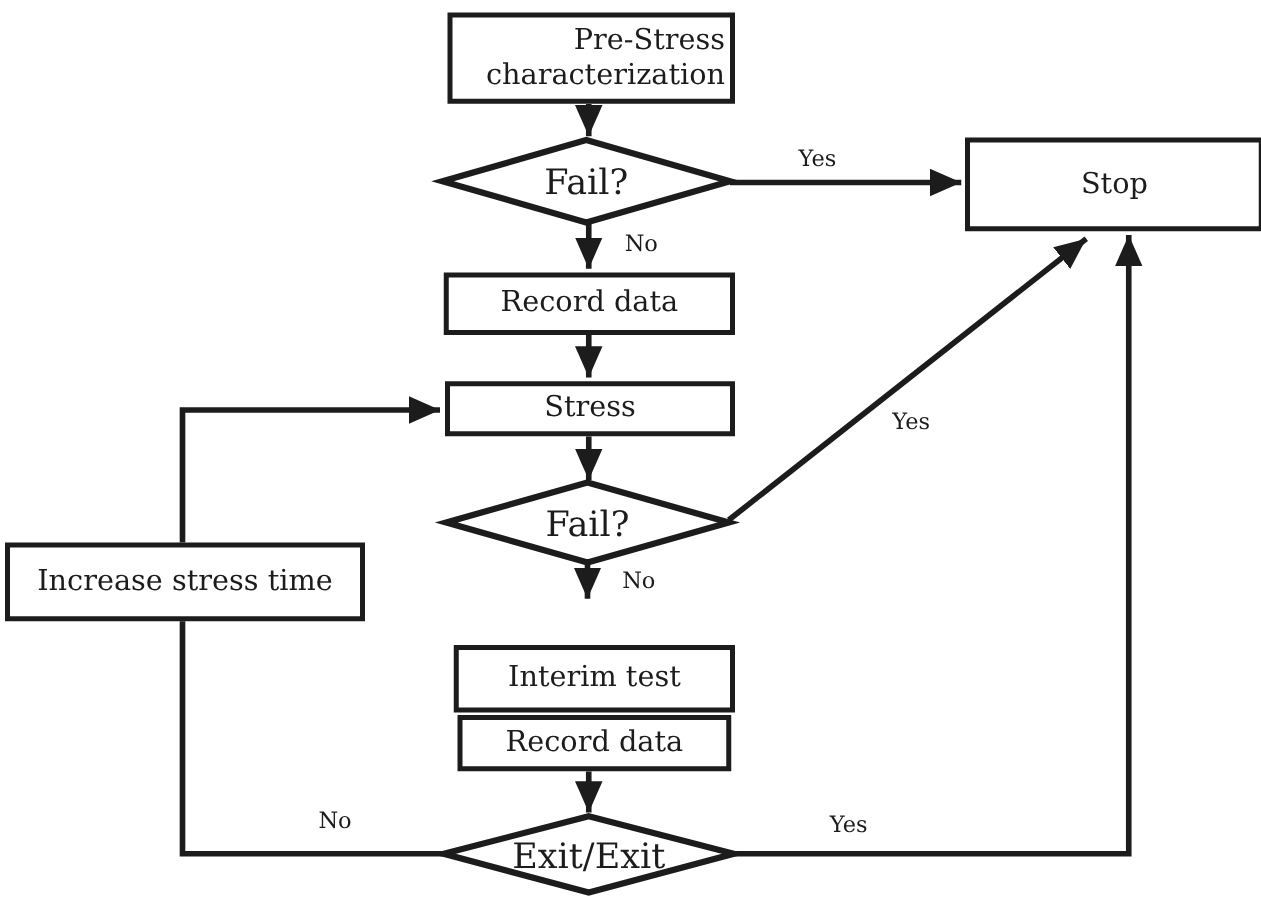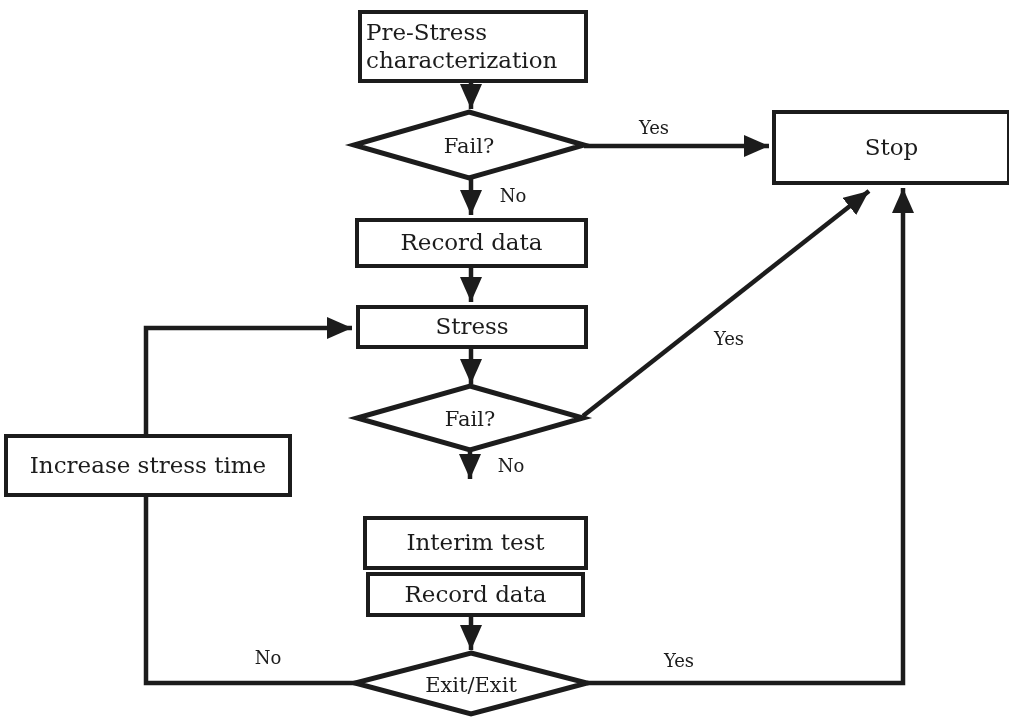--- a/index.html
+++ b/index.html
@@ -21,30 +21,30 @@
     width: 1009px; height: 721px;
     z-index: 1;
   }
   .node {
     position: absolute;
     background: #ffffff;
     border: 4px solid #1c1c1c;
     display: flex;
     align-items: center;
     justify-content: center;
-    text-align: left;
+    text-align: right;
     font-size: 23px;
     line-height: 1.18;
     z-index: 2;
     padding: 2px 4px;
   }
   .diamond-label {
     position: absolute;
     transform: translate(-50%, -50%);
-    font-size: 21px;
+    font-size: 28px;
     white-space: nowrap;
     z-index: 3;
   }
   .edge-label {
     position: absolute;
     transform: translate(-50%, -50%);
     font-size: 18px;
     white-space: nowrap;
     z-index: 3;
   }

